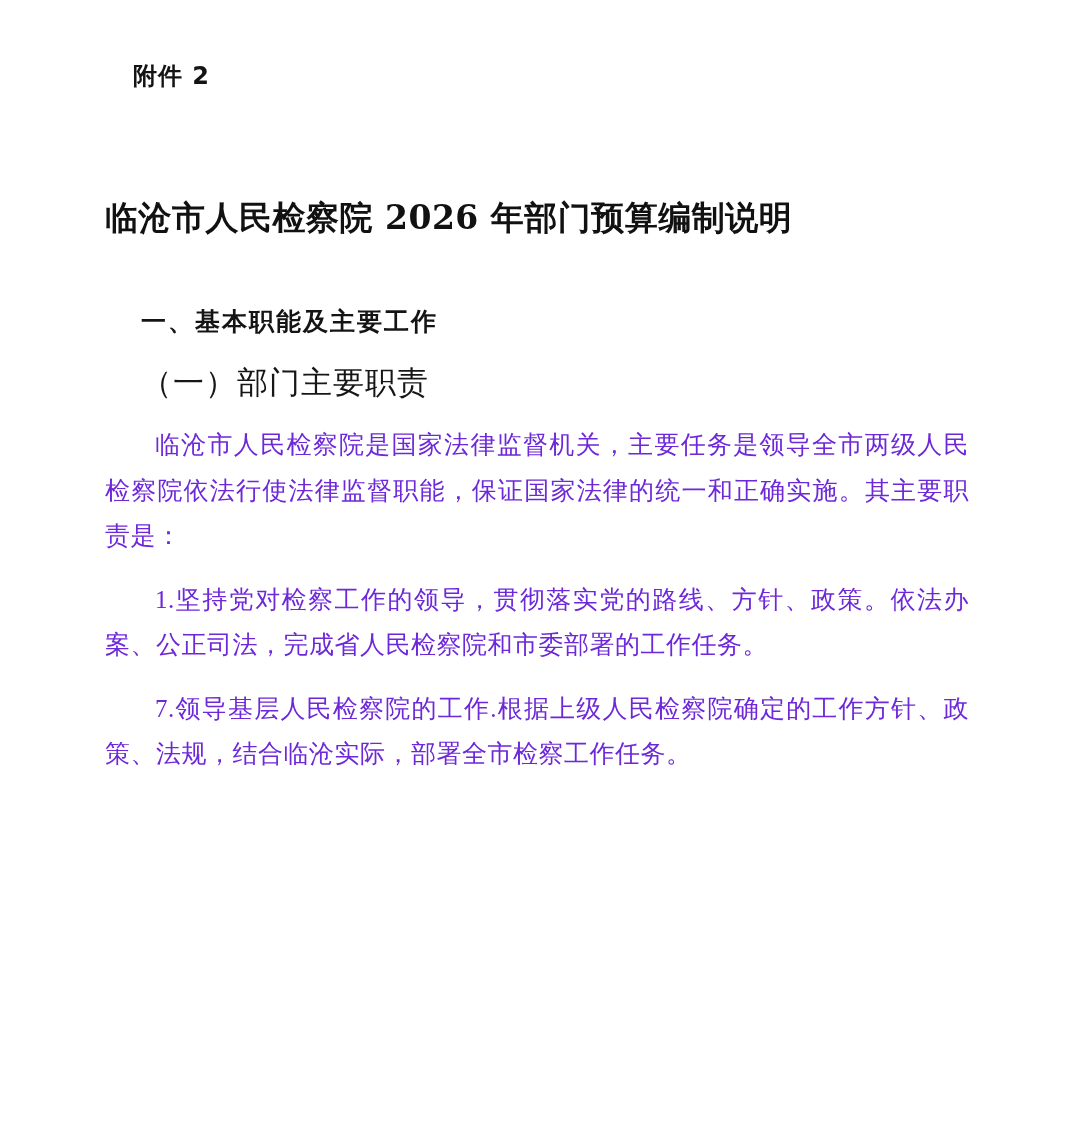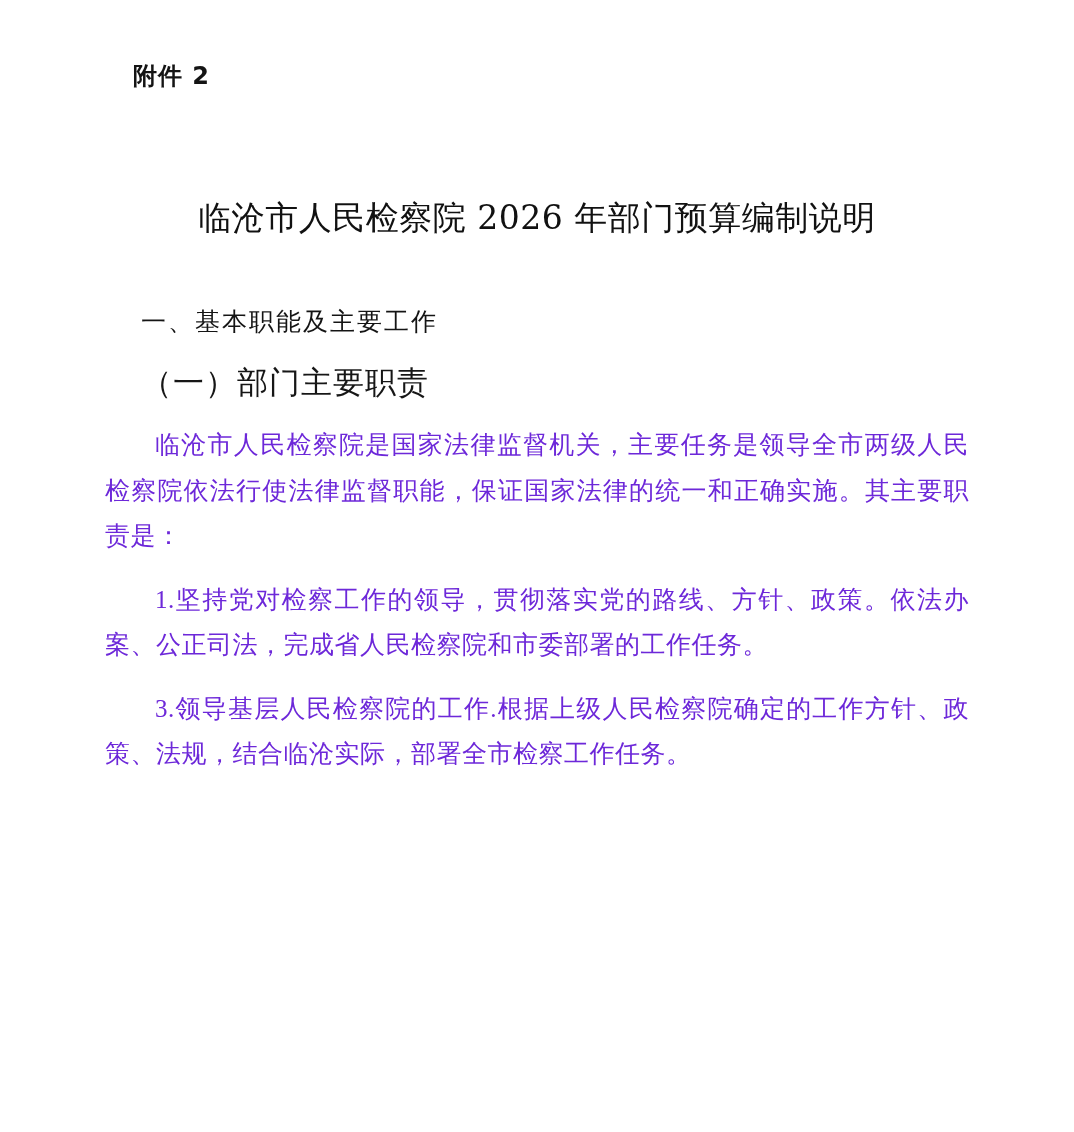--- a/index.html
+++ b/index.html
@@ -25,32 +25,32 @@
   .attachment-label {
     font-family: "DejaVu Sans", "Liberation Sans", sans-serif;
     font-size: 24px;
     font-weight: 700;
     letter-spacing: 1px;
     color: #141414;
     margin: 20px 0 0 28px;
   }
   .doc-title {
     margin: 104px 0 0 0;
-    text-align: center;
+    text-align: left;
     font-family: "DejaVu Serif", "Liberation Serif", serif;
-    font-weight: 400;
+    font-weight: 700;
     font-size: 33px;
     letter-spacing: 0.5px;
     color: #111111;
     white-space: nowrap;
   }
   .section-heading {
     margin: 64px 0 0 36px;
     font-family: "DejaVu Sans", "Liberation Sans", sans-serif;
-    font-weight: 400;
+    font-weight: 700;
     font-size: 25px;
     letter-spacing: 2px;
     color: #141414;
   }
   .sub-heading {
     margin: 24px 0 0 36px;
     font-size: 31px;
     letter-spacing: 1px;
     color: #161616;
   }
@@ -79,16 +79,16 @@
 
   <h2 class="section-heading">一、基本职能及主要工作</h2>
 
   <div class="sub-heading">（一）部门主要职责</div>
 
   <p class="body-text">临沧市人民检察院是国家法律监督机关，主要任务是领导全市两级人民检察院依法行使法律监督职能，保证国家法律的统一和正确实施。其主要职责是：</p>
 
   <p class="body-text">1.坚持党对检察工作的领导，贯彻落实党的路线、方针、政策。依法办案、公正司法，完成省人民检察院和市委部署的工作任务。</p>
 
 
-  <p class="body-text">3.领导基层人民检察院的工作.根据上级人民检察院确定的工作方针、政策、法规，结合临沧实际，部署全市检察工作任务。</p>
+  <p class="body-text">7.领导基层人民检察院的工作.根据上级人民检察院确定的工作方针、政策、法规，结合临沧实际，部署全市检察工作任务。</p>
 
 
 </div>
 
 </body></html>

